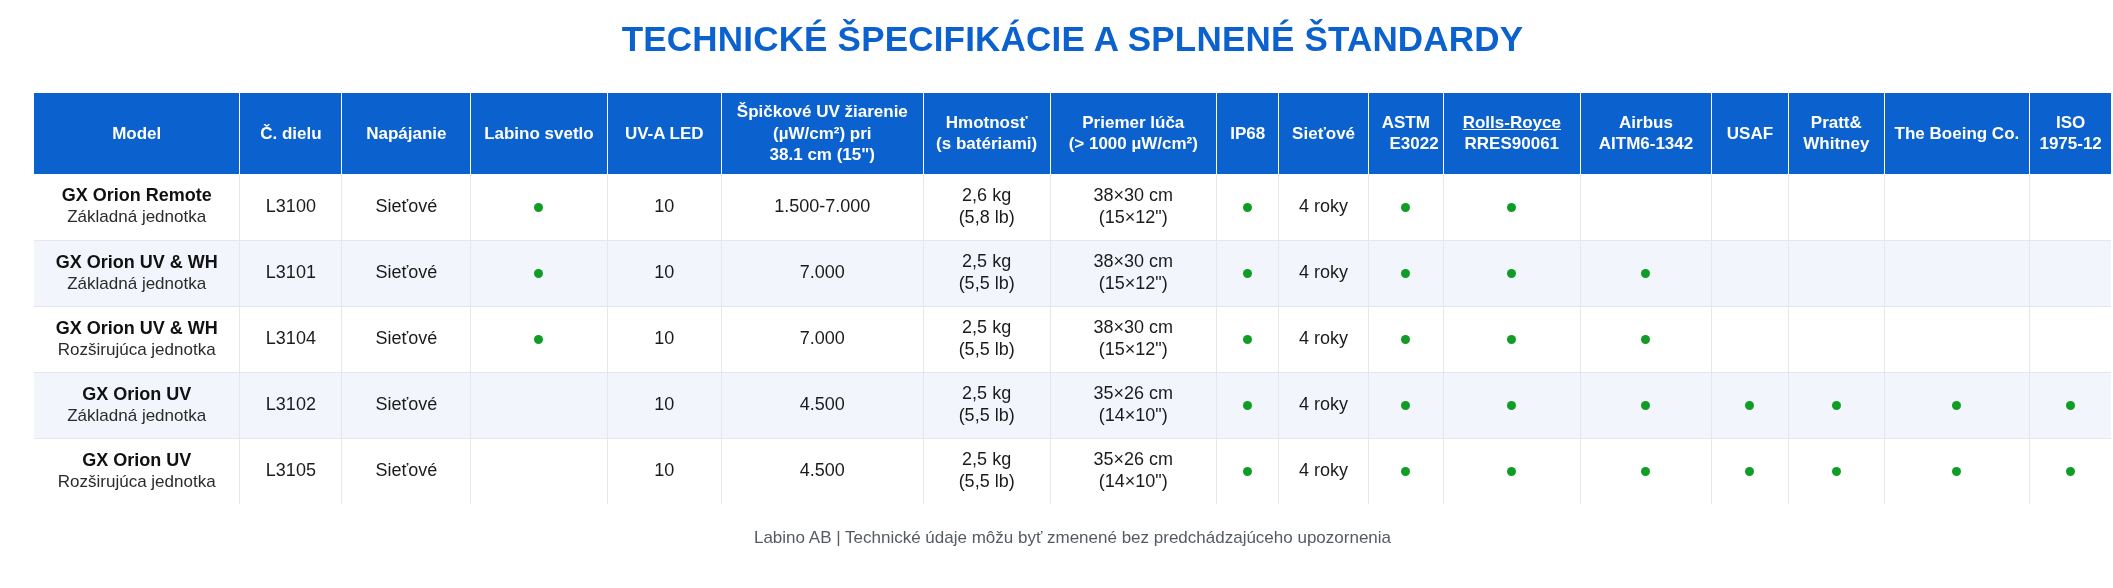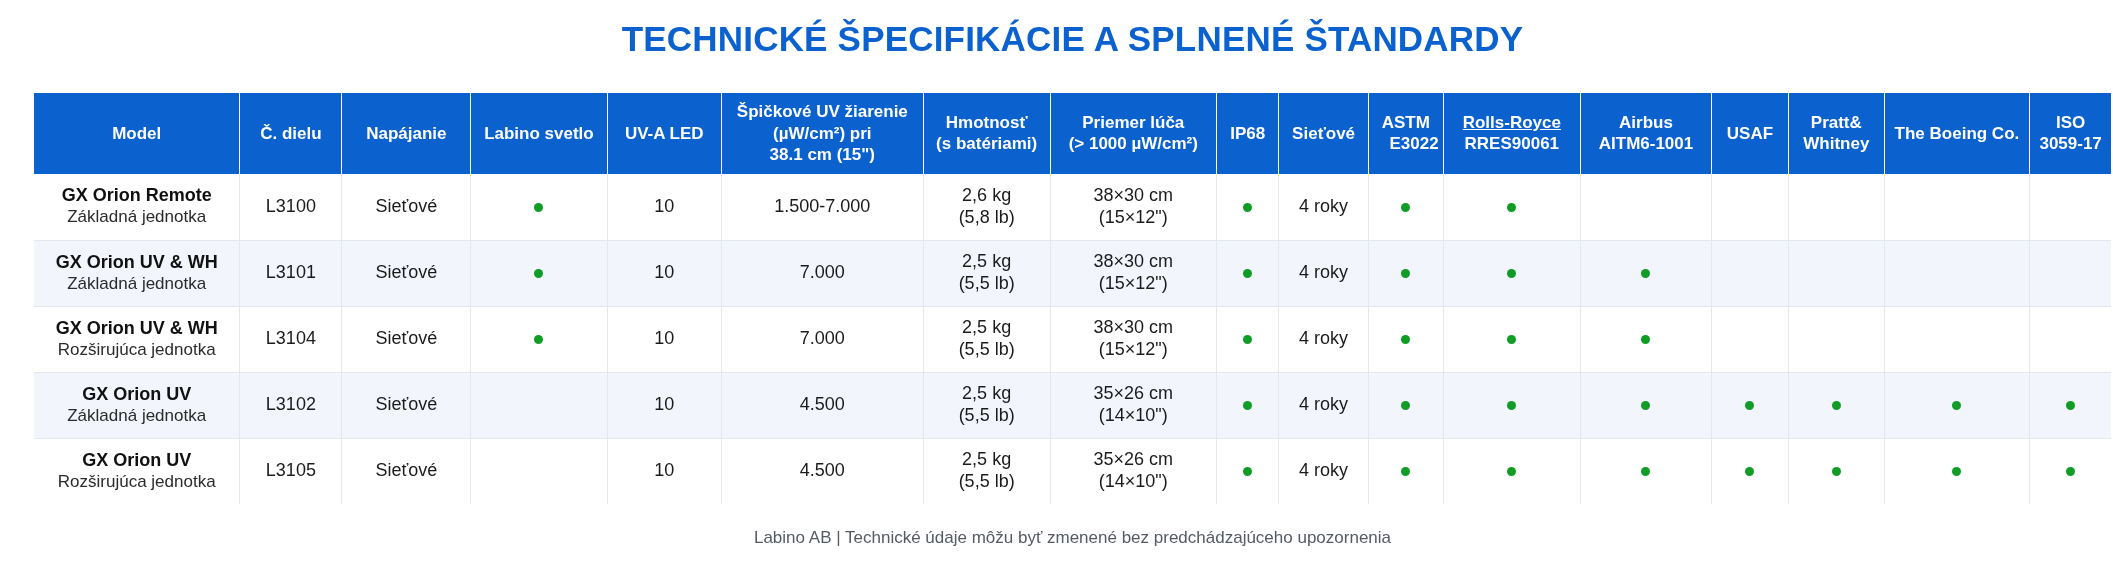--- a/index.html
+++ b/index.html
@@ -170,35 +170,35 @@
             <th>
               <span style="display: block;">ASTM</span>
               <span style="display: block; text-align: right;">E3022</span>
             </th>
             <th>
               <span style="display: block; text-decoration: underline;">Rolls-Royce</span>
               <span style="display: block;">RRES90061</span>
             </th>
             <th>
               <span style="display: block;">Airbus</span>
-              <span style="display: block;">AITM6-1001</span>
+              <span style="display: block;">AITM6-1342</span>
             </th>
             <th>
               <span style="display: block;">USAF</span>
             </th>
             <th>
               <span style="display: block;">Pratt&amp;</span>
               <span style="display: block;">Whitney</span>
             </th>
             <th>
               <span style="display: block;">The Boeing Co.</span>
             </th>
             <th>
               <span style="display: block; text-align: center;">ISO</span>
-              <span style="display: block;">3059-17</span>
+              <span style="display: block;">1975-12</span>
             </th>
           </tr>
       </thead>
       <tbody>
           <tr>
             <td class="model">
               <span class="m-name">GX Orion Remote</span>
               <span class="m-sub">Základná jednotka</span>
             </td>
             <td><span>L3100</span></td>

